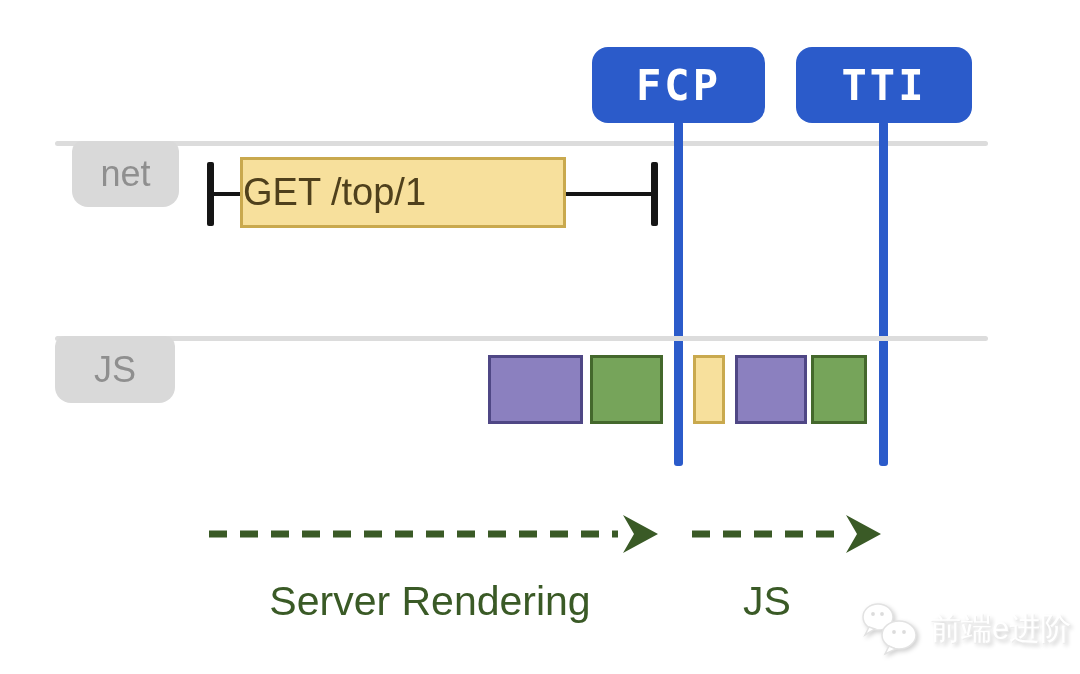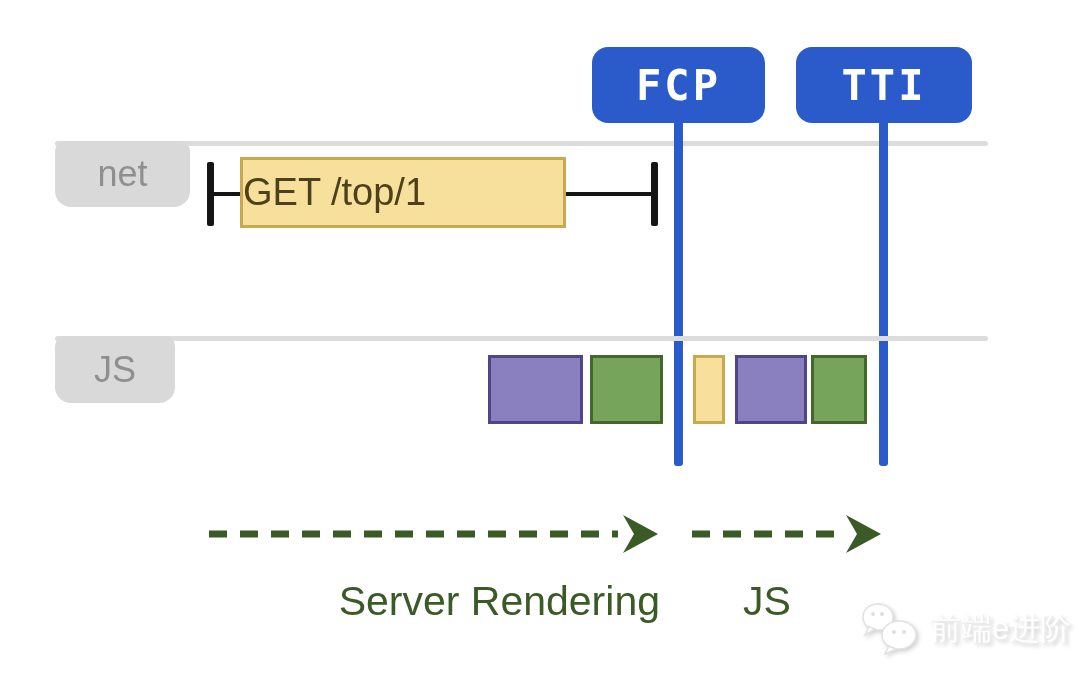--- a/index.html
+++ b/index.html
@@ -76,21 +76,21 @@
     white-space: nowrap;
   }
   .wechat-icon { filter: drop-shadow(2px 2px 2px rgba(0,0,0,0.18)); }
 </style>
 </head>
 <body>
 
 <div id="canvas">
 
   <div class="abs track-line" style="left:55px; top:141px; width:933px;"></div>
-  <div class="abs row-tab" style="left:55px; top:141px; width:135px; height:66px;">
+  <div class="abs row-tab" style="left:72px; top:141px; width:107px; height:66px;">
     <span>net</span>
   </div>
 
   <div class="abs tick" style="left:207px; top:162px;"></div>
   <div class="abs connector" style="left:211px; top:192px; width:32px;"></div>
   <div class="abs request-box" style="left:240px; top:157px; width:326px; height:71px;">
     <span>GET /top/1</span>
   </div>
   <div class="abs connector" style="left:566px; top:192px; width:89px;"></div>
   <div class="abs tick" style="left:651px; top:162px;"></div>
@@ -119,21 +119,21 @@
     <g stroke="var(--dark-green)" stroke-width="7" fill="none">
       <line x1="209" y1="534" x2="618" y2="534" stroke-dasharray="18 13"></line>
       <line x1="692" y1="534" x2="842" y2="534" stroke-dasharray="18 13"></line>
     </g>
     <g fill="var(--dark-green)" stroke="none">
       <path d="M 623 515 L 658 534 L 623 553 L 634 534 Z"></path>
       <path d="M 846 515 L 881 534 L 846 553 L 857 534 Z"></path>
     </g>
   </svg>
 
-  <div class="abs phase-caption" style="left:200px; top:578px; width:460px;text-align:right;">Server Rendering</div>
+  <div class="abs phase-caption" style="left:200px; top:578px; width:460px;">Server Rendering</div>
   <div class="abs phase-caption" style="left:697px; top:578px; width:140px;">JS</div>
 
   <div class="abs watermark" style="left:858px; top:600px;">
     <svg class="wechat-icon" width="64" height="58" viewBox="0 0 64 58">
       <g fill="#ffffff" stroke="#e2e2e2" stroke-width="1.5">
         <ellipse cx="20" cy="17" rx="15" ry="13"></ellipse>
         <path d="M11 27 L7 35 L17 29 Z"></path>
         <ellipse cx="41" cy="35" rx="17" ry="14"></ellipse>
         <path d="M31 46 L27 54 L38 49 Z"></path>
       </g>

